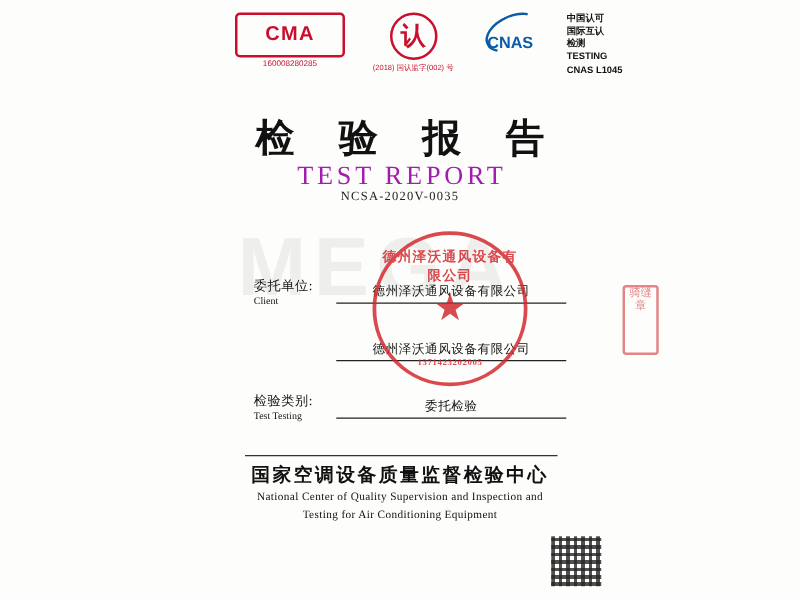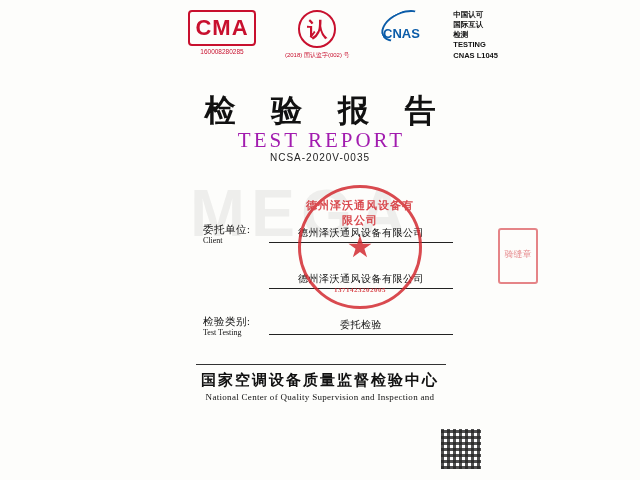--- a/index.html
+++ b/index.html
@@ -31,28 +31,28 @@
     display: flex;
     align-items: flex-start;
     justify-content: space-between;
   }
   .logo-block {
     text-align: center;
     line-height: 1.05;
   }
   
   .cma-mark {
-    width: 68px;
+    width: 88px;
     height: 36px;
     border: 2px solid #c8102e;
     border-radius: 4px;
     color: #c8102e;
     font-family: "Liberation Sans", sans-serif;
     font-weight: bold;
-    font-size: 22px;
+    font-size: 16px;
     letter-spacing: 1px;
     display: flex;
     align-items: center;
     justify-content: center;
     box-sizing: border-box;
   }
   .cma-caption {
     color: #c8102e;
     font-family: "Liberation Sans", sans-serif;
     font-size: 6.5px;
@@ -157,21 +157,21 @@
     letter-spacing: 3px;
     text-indent: 3px;
     color: #a21caf;
   }
   .report-no {
     position: absolute;
     top: 152px;
     left: 0;
     width: 640px;
     text-align: center;
-    font-family: Liberation Sans, sans-serif;
+    font-family: Liberation Serif, serif;
     font-size: 10px;
     letter-spacing: 1px;
     color: #222;
   }
 
   
   .watermark {
     position: absolute;
     left: 190px;
     top: 175px;
@@ -265,29 +265,29 @@
   }
   .stamp .arc-bottom {
     bottom: 12px;
     font-size: 7px;
     letter-spacing: 0.5px;
   }
   .side-seal {
     position: absolute;
     left: 498px;
     top: 228px;
-    width: 40px;
+    width: 29px;
     height: 56px;
     border: 2px solid #d2232a;
     border-radius: 3px;
     color: #d2232a;
     font-size: 9px;
     line-height: 1.1;
     text-align: center;
-    padding-top: 20px;
+    padding-top: 0;
     box-sizing: border-box;
     opacity: 0.55;
   }
 
   
   .divider {
     position: absolute;
     left: 196px;
     top: 364px;
     width: 250px;
@@ -400,15 +400,16 @@
     <div class="arc-top">德州泽沃通风设备有限公司</div>
     <div class="star">★</div>
     <div class="arc-bottom">1371423202005</div>
   </div>
 
   <div class="side-seal">骑缝章</div>
 
   <div class="divider"></div>
   <div class="org-cn">国家空调设备质量监督检验中心</div>
   <div class="org-en1">National Center of Quality Supervision and Inspection and</div>
+  <div class="org-en2">Testing for Air Conditioning Equipment</div>
 
   <div class="qr"></div>
 </div>
 
 </body></html>

